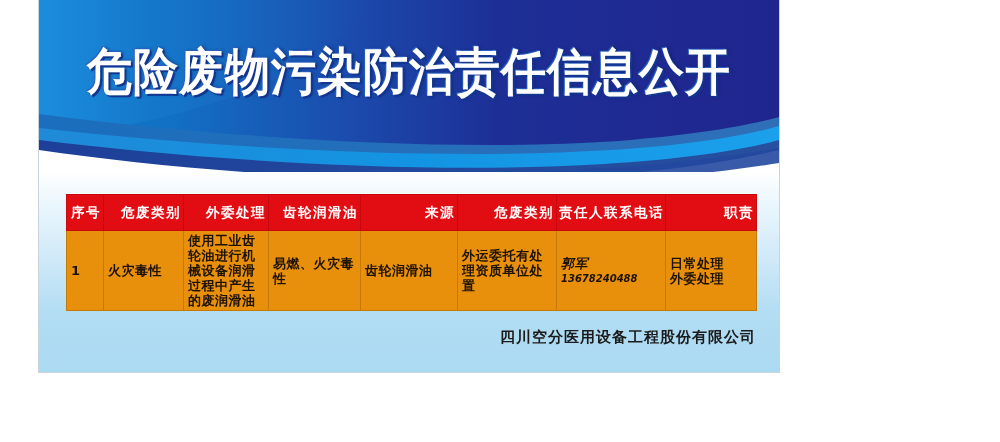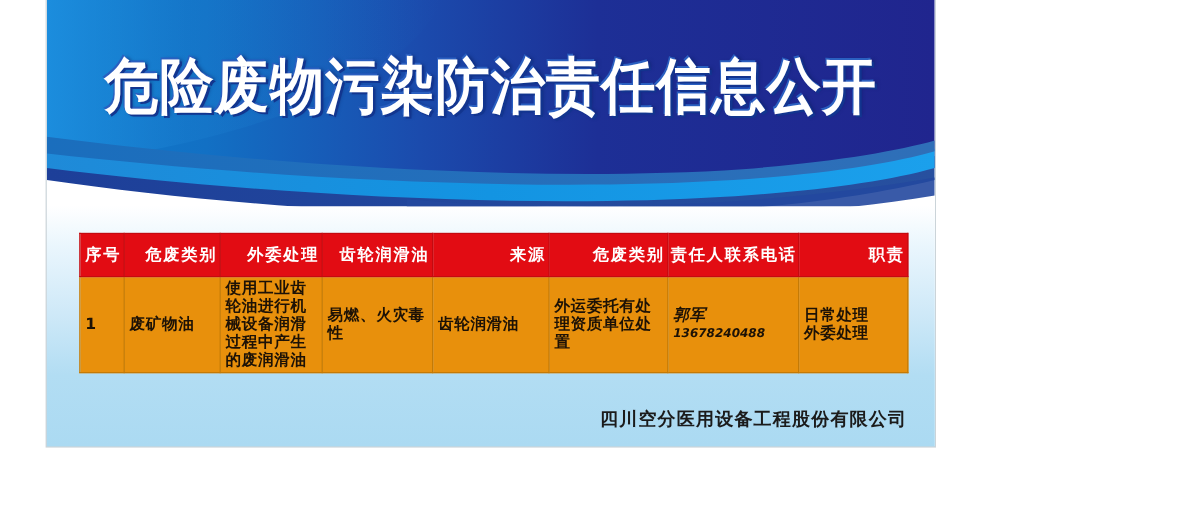--- a/index.html
+++ b/index.html
@@ -134,21 +134,21 @@
   col.c3 { width: 92px; }
   col.c4 { width: 97px; }
   col.c5 { width: 99px; }
   col.c6 { width: 109px; }
   col.c7 { width: 91px; }
 
   
   #company {
     position: absolute;
     left: 0;
-    top: 340px;
+    top: 328px;
     width: 717px;
     text-align: right;
     font-size: 15px;
     font-weight: bold;
     letter-spacing: 1px;
     color: #1b1b1b;
     z-index: 8;
   }
 </style>
 </head>
@@ -229,21 +229,21 @@
           <th>齿轮润滑油</th>
           <th>来源</th>
           <th>危废类别</th>
           <th>责任人联系电话</th>
           <th>职责</th>
         </tr>
       </thead>
       <tbody>
         <tr>
           <td class="num">1</td>
-          <td>废矿物油</td>
+          <td>火灾毒性</td>
           <td>使用工业齿轮油进行机械设备润滑过程中产生的废润滑油</td>
           <td>易燃、火灾毒性</td>
           <td>齿轮润滑油</td>
           <td>外运委托有处理资质单位处置</td>
           <td class="phone">
             <span class="ln">郭军</span>
             <span class="tel">13678240488</span>
           </td>
           <td>
             <span class="ln">日常处理</span>

